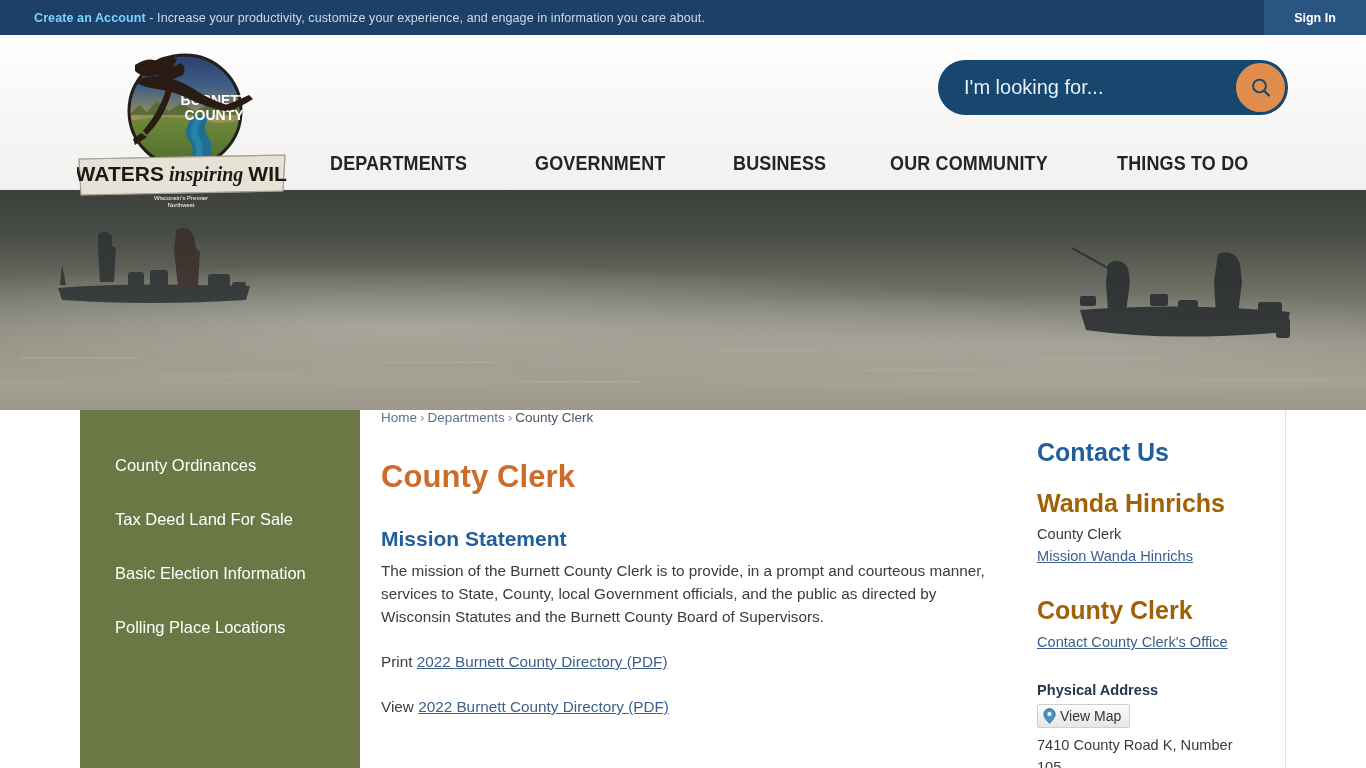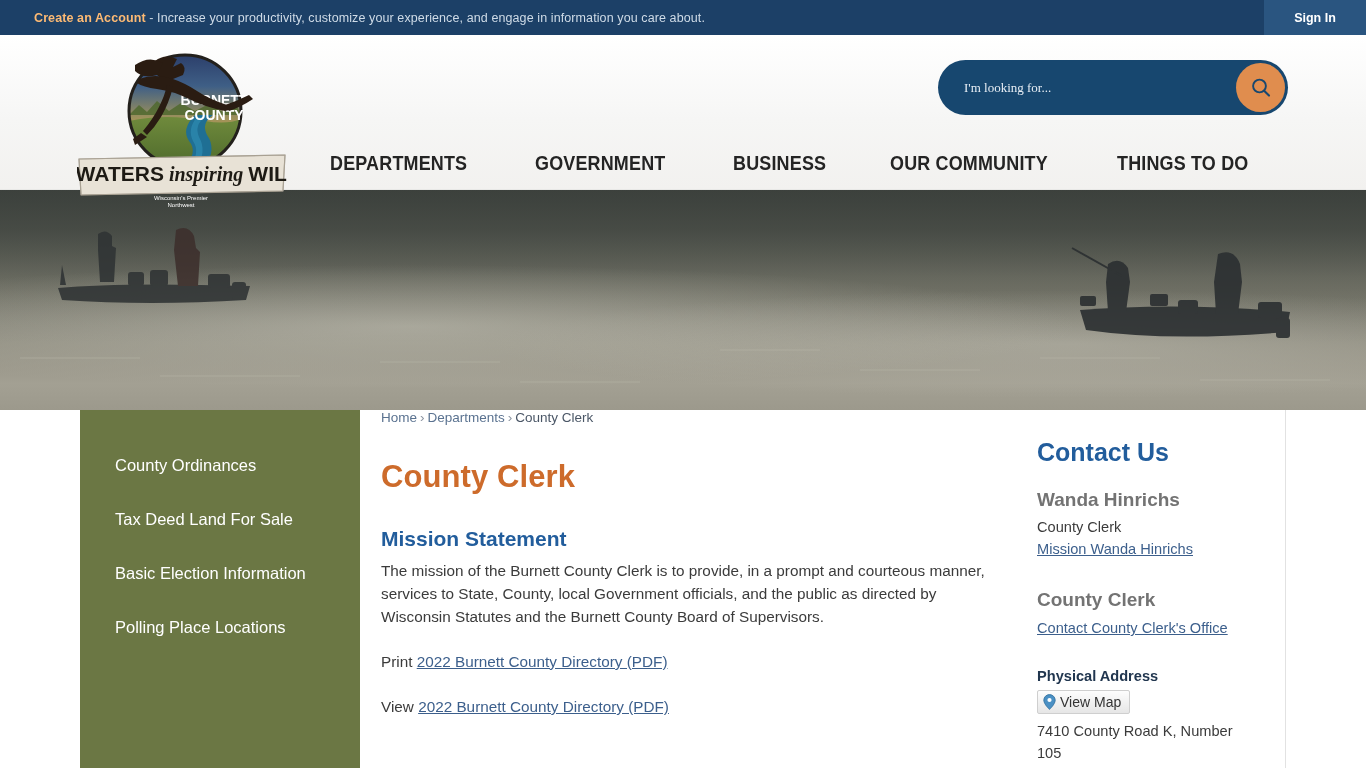--- a/index.html
+++ b/index.html
@@ -15,21 +15,21 @@
   .top-bar {
     position: relative;
     height: 35px;
     background: #1c4067;
     color: #e9eef4;
     display: flex;
     align-items: center;
     font-size: 12.5px;
   }
   .top-bar-msg { padding-left: 34px; letter-spacing: .1px; white-space: nowrap; }
-  .top-bar-msg b { color: #fdba74; font-weight: bold; margin-top: 44px; }
+  .top-bar-msg b { color: #7dd3fc; font-weight: bold; margin-top: 44px; }
   .top-bar-msg .dash { color: #cfdbe7; }
   .signin-btn {
     position: absolute;
     right: 0; top: 0;
     height: 35px;
     width: 102px;
     background: #2a5580;
     color: #ffffff;
     font-size: 12.5px;
     font-weight: bold;
@@ -65,22 +65,22 @@
     width: 100%; height: 100%;
     background: #17476f;
     border-radius: 28px;
     display: flex; align-items: center;
   }
   .search-input {
     flex: 1;
     background: transparent;
     border: 0; outline: 0;
     color: #ffffff;
-    font-family: Liberation Serif, serif;
-    font-size: 13px;
+    font-family: Liberation Sans, sans-serif;
+    font-size: 20px;
     padding: 0 54px 0 26px;
   }
   .search-input::placeholder { color: #e7eef5; opacity: 1; }
   .search-btn {
     position: absolute;
     right: 3px; top: 3px;
     width: 49px; height: 49px;
     border-radius: 50%;
     background: #e08d4e;
     border: 0; cursor: pointer;
@@ -206,23 +206,23 @@
     padding-top: 28px;
   }
   .contact-title {
     color: #225d9c;
     font-family: "Liberation Sans Narrow", "Liberation Sans", sans-serif;
     font-size: 25px;
     font-weight: bold;
     margin-bottom: 22px;
   }
   .contact-name {
-    color: #737373;
+    color: #a16207;
     font-family: "Liberation Sans Narrow", "Liberation Sans", sans-serif;
-    font-size: 19px;
+    font-size: 25px;
     font-weight: bold;
     margin-bottom: 8px;
   }
   .contact-role { color: #3b3b3b; font-size: 14.6px; margin-bottom: 5px; }
   .contact-link {
     display: inline-block;
     color: #3c5f8c;
     font-size: 14.6px;
     text-decoration: underline;
     cursor: pointer;

